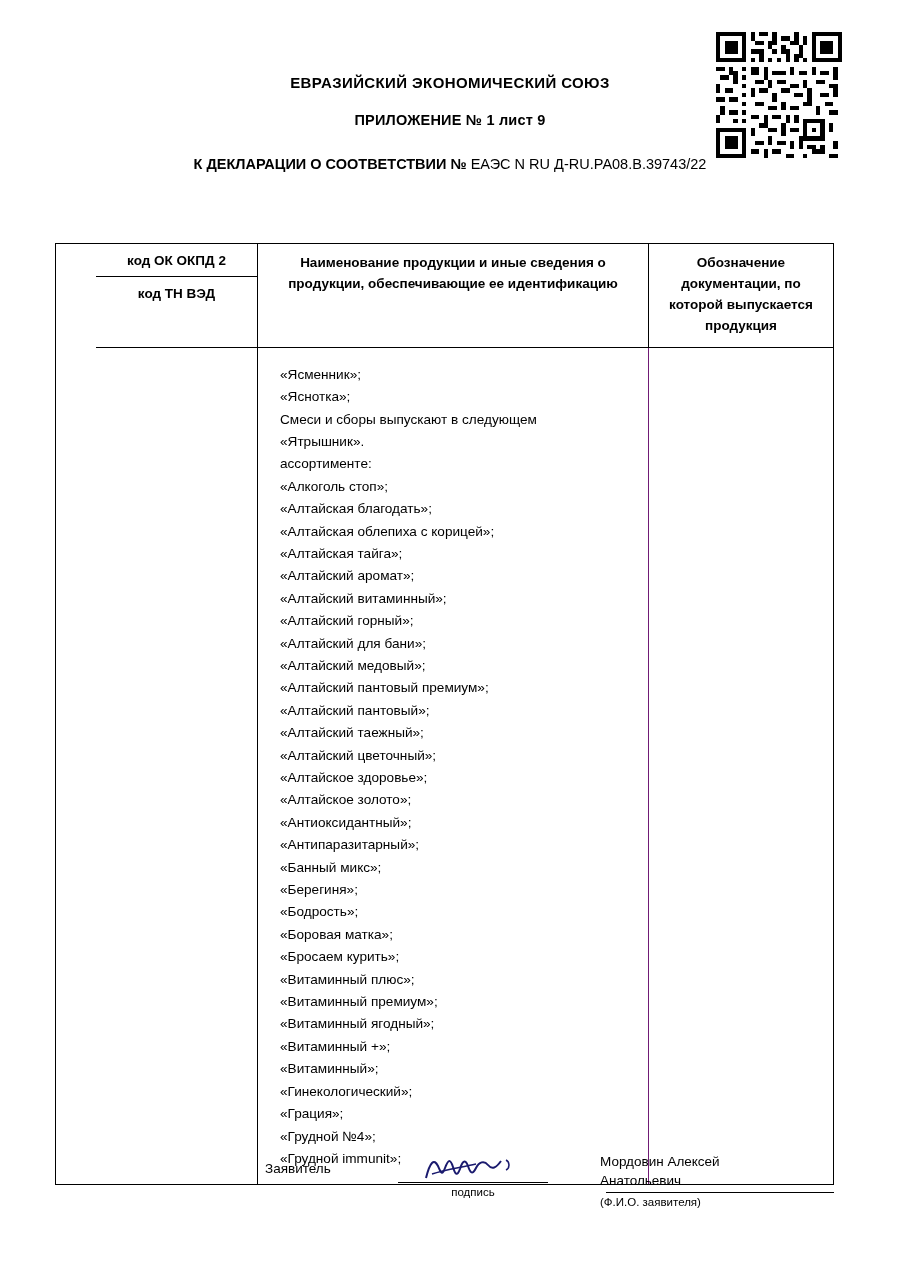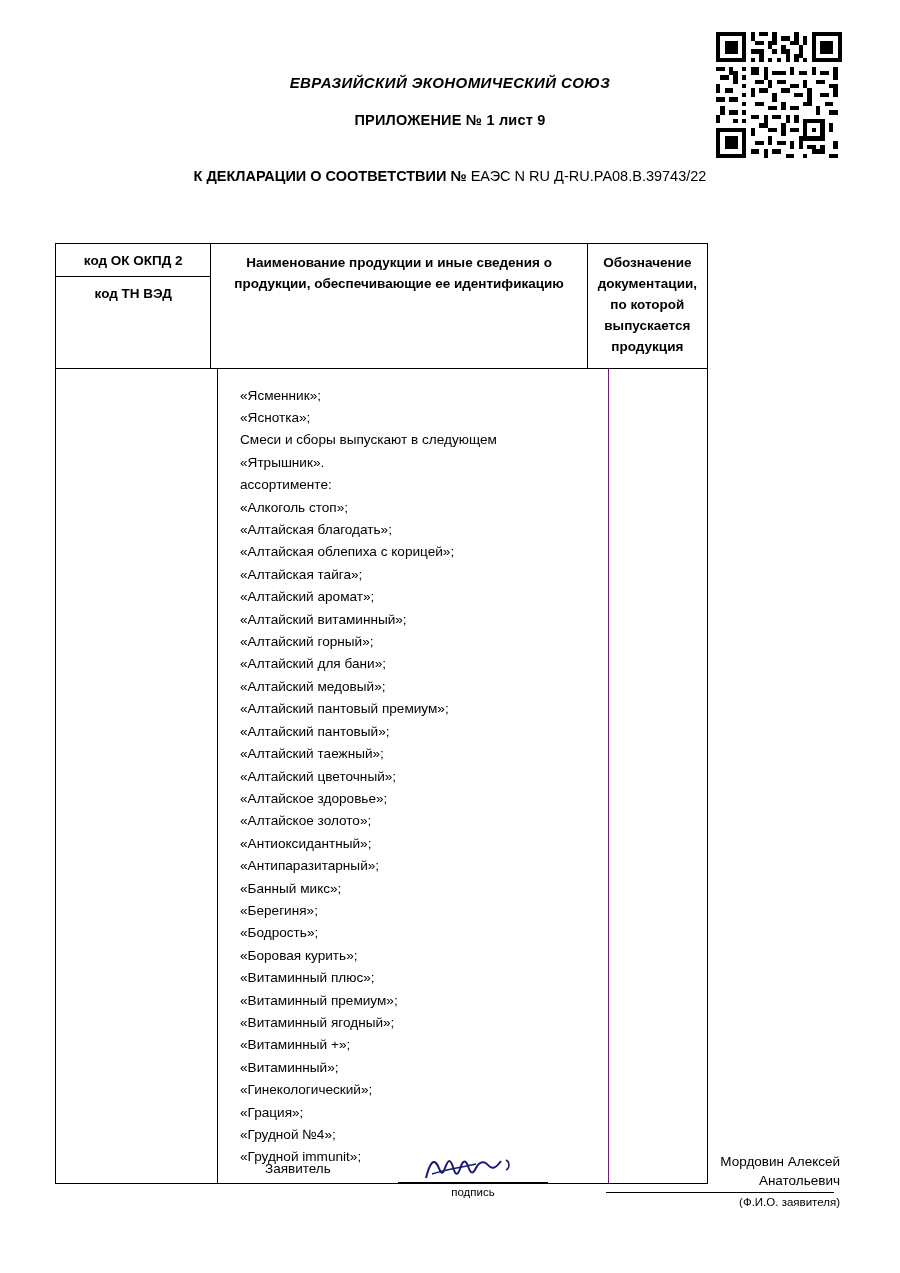--- a/index.html
+++ b/index.html
@@ -41,27 +41,26 @@
     top: 74px;
     left: 0;
     width: 900px;
     text-align: center;
   }
   .hdr-line1 {
     font-size: 15px;
     font-weight: bold;
     letter-spacing: 0.4px;
     margin-bottom: 21px;
-    font-style: italic;
   }
   .hdr-line2 {
     font-size: 14.5px;
     font-weight: bold;
     letter-spacing: 0.2px;
-    margin-bottom: 40px;
+    margin-bottom: 28px;
   }
   .hdr-line3 {
     font-size: 14.5px;
   }
   .hdr-line3 .bold {
     font-weight: bold;
   }
 
   
   .watermark {
@@ -98,23 +97,24 @@
     position: absolute;
     top: 0px;
     left: 145px;
   }
 
   
   .table {
     position: absolute;
     top: 243px;
     left: 55px;
-    width: 653px;
+    width: 779px;
     border: 1px solid #000;
     box-sizing: border-box;
+    padding-left: 40px;
   }
   .thead {
     display: flex;
     border-bottom: 1px solid #000;
   }
   .th-col1 {
     width: 162px;
     box-sizing: border-box;
     border-right: 1px solid #000;
     padding: 0;
@@ -202,21 +202,21 @@
   }
   .f-sign-cap {
     font-size: 11.5px;
     margin-top: 3px;
   }
   .f-name-wrap {
     position: absolute;
     left: 600px;
     top: 0px;
     width: 240px;
-    text-align: right;
+    text-align: left;
   }
   .f-name {
     font-size: 13.5px;
     line-height: 19px;
   }
   .f-name-line {
     border-bottom: 1px solid #000;
     width: 228px;
     margin: 2px auto 0;
   }
@@ -403,21 +403,22 @@
         <div class="prod-line">«Алтайский пантовый»;</div>
         <div class="prod-line">«Алтайский таежный»;</div>
         <div class="prod-line">«Алтайский цветочный»;</div>
         <div class="prod-line">«Алтайское здоровье»;</div>
         <div class="prod-line">«Алтайское золото»;</div>
         <div class="prod-line">«Антиоксидантный»;</div>
         <div class="prod-line">«Антипаразитарный»;</div>
         <div class="prod-line">«Банный микс»;</div>
         <div class="prod-line">«Берегиня»;</div>
         <div class="prod-line">«Бодрость»;</div>
-        <div class="prod-line">«Боровая курить»;</div>
+        <div class="prod-line">«Боровая матка»;</div>
+        <div class="prod-line">«Бросаем курить»;</div>
         <div class="prod-line">«Витаминный плюс»;</div>
         <div class="prod-line">«Витаминный премиум»;</div>
         <div class="prod-line">«Витаминный ягодный»;</div>
         <div class="prod-line">«Витаминный +»;</div>
         <div class="prod-line">«Витаминный»;</div>
         <div class="prod-line">«Гинекологический»;</div>
         <div class="prod-line">«Грация»;</div>
         <div class="prod-line">«Грудной №4»;</div>
         <div class="prod-line">«Грудной immunit»;</div>
       </div>

